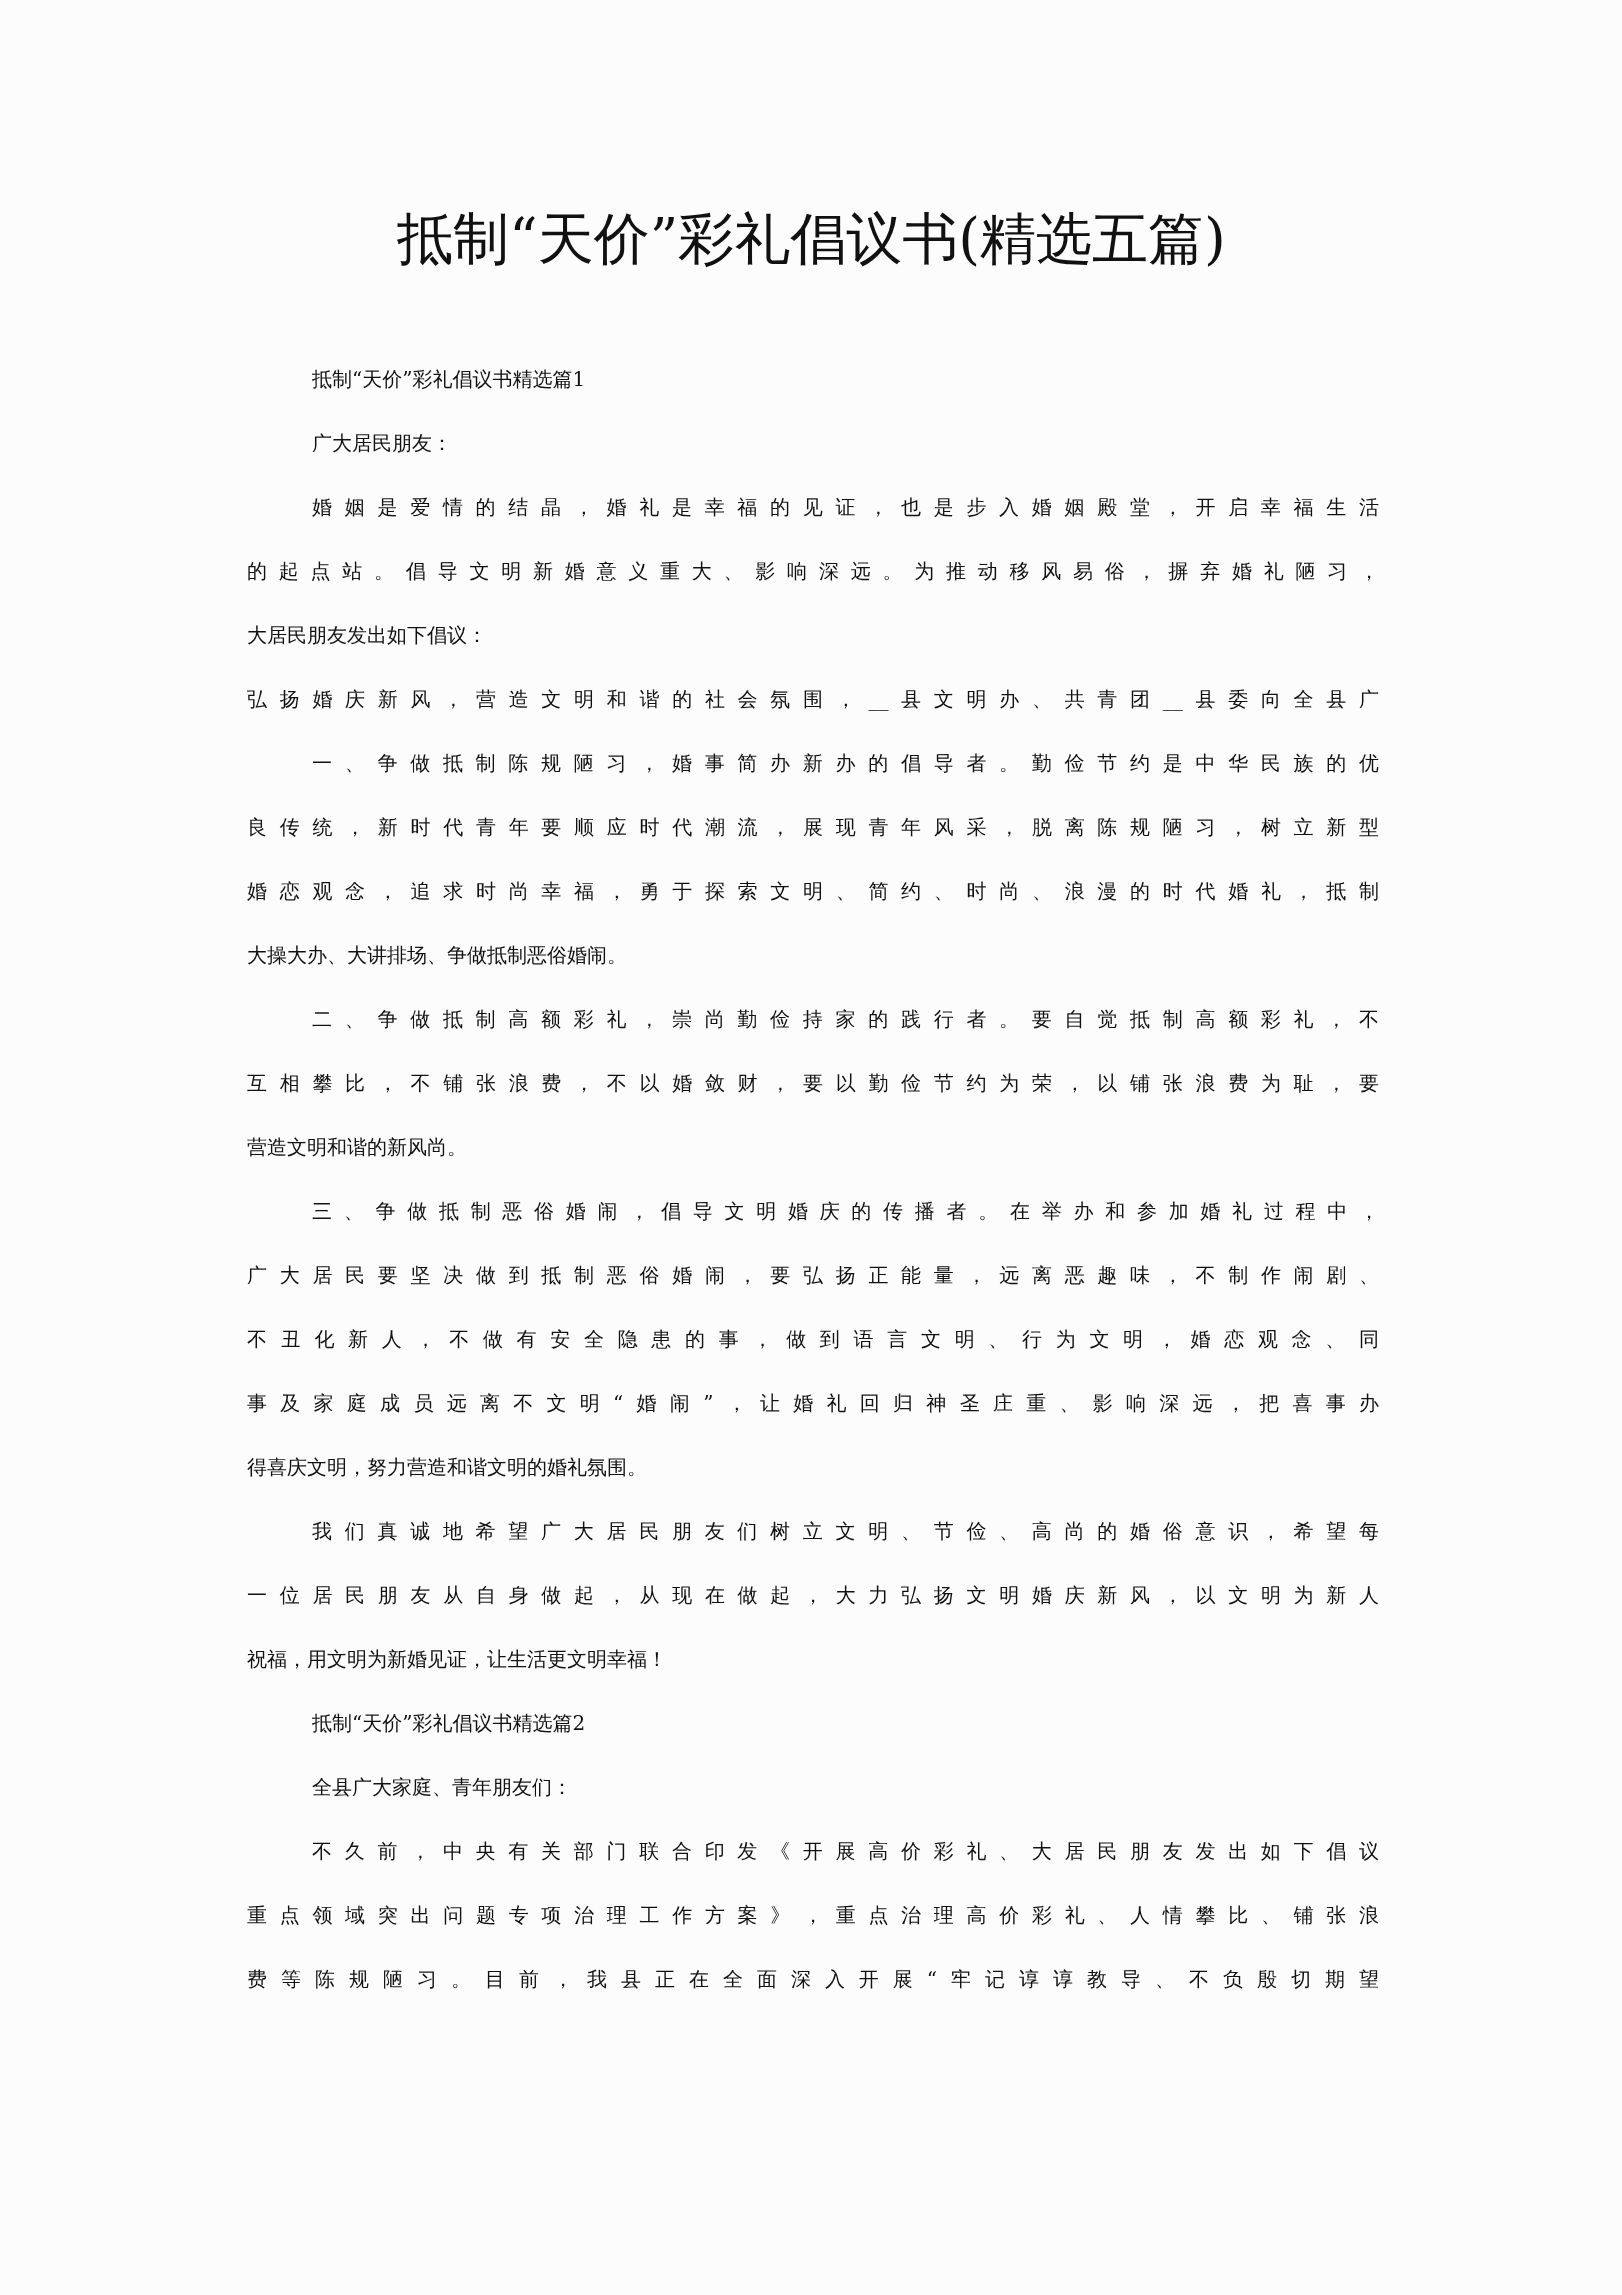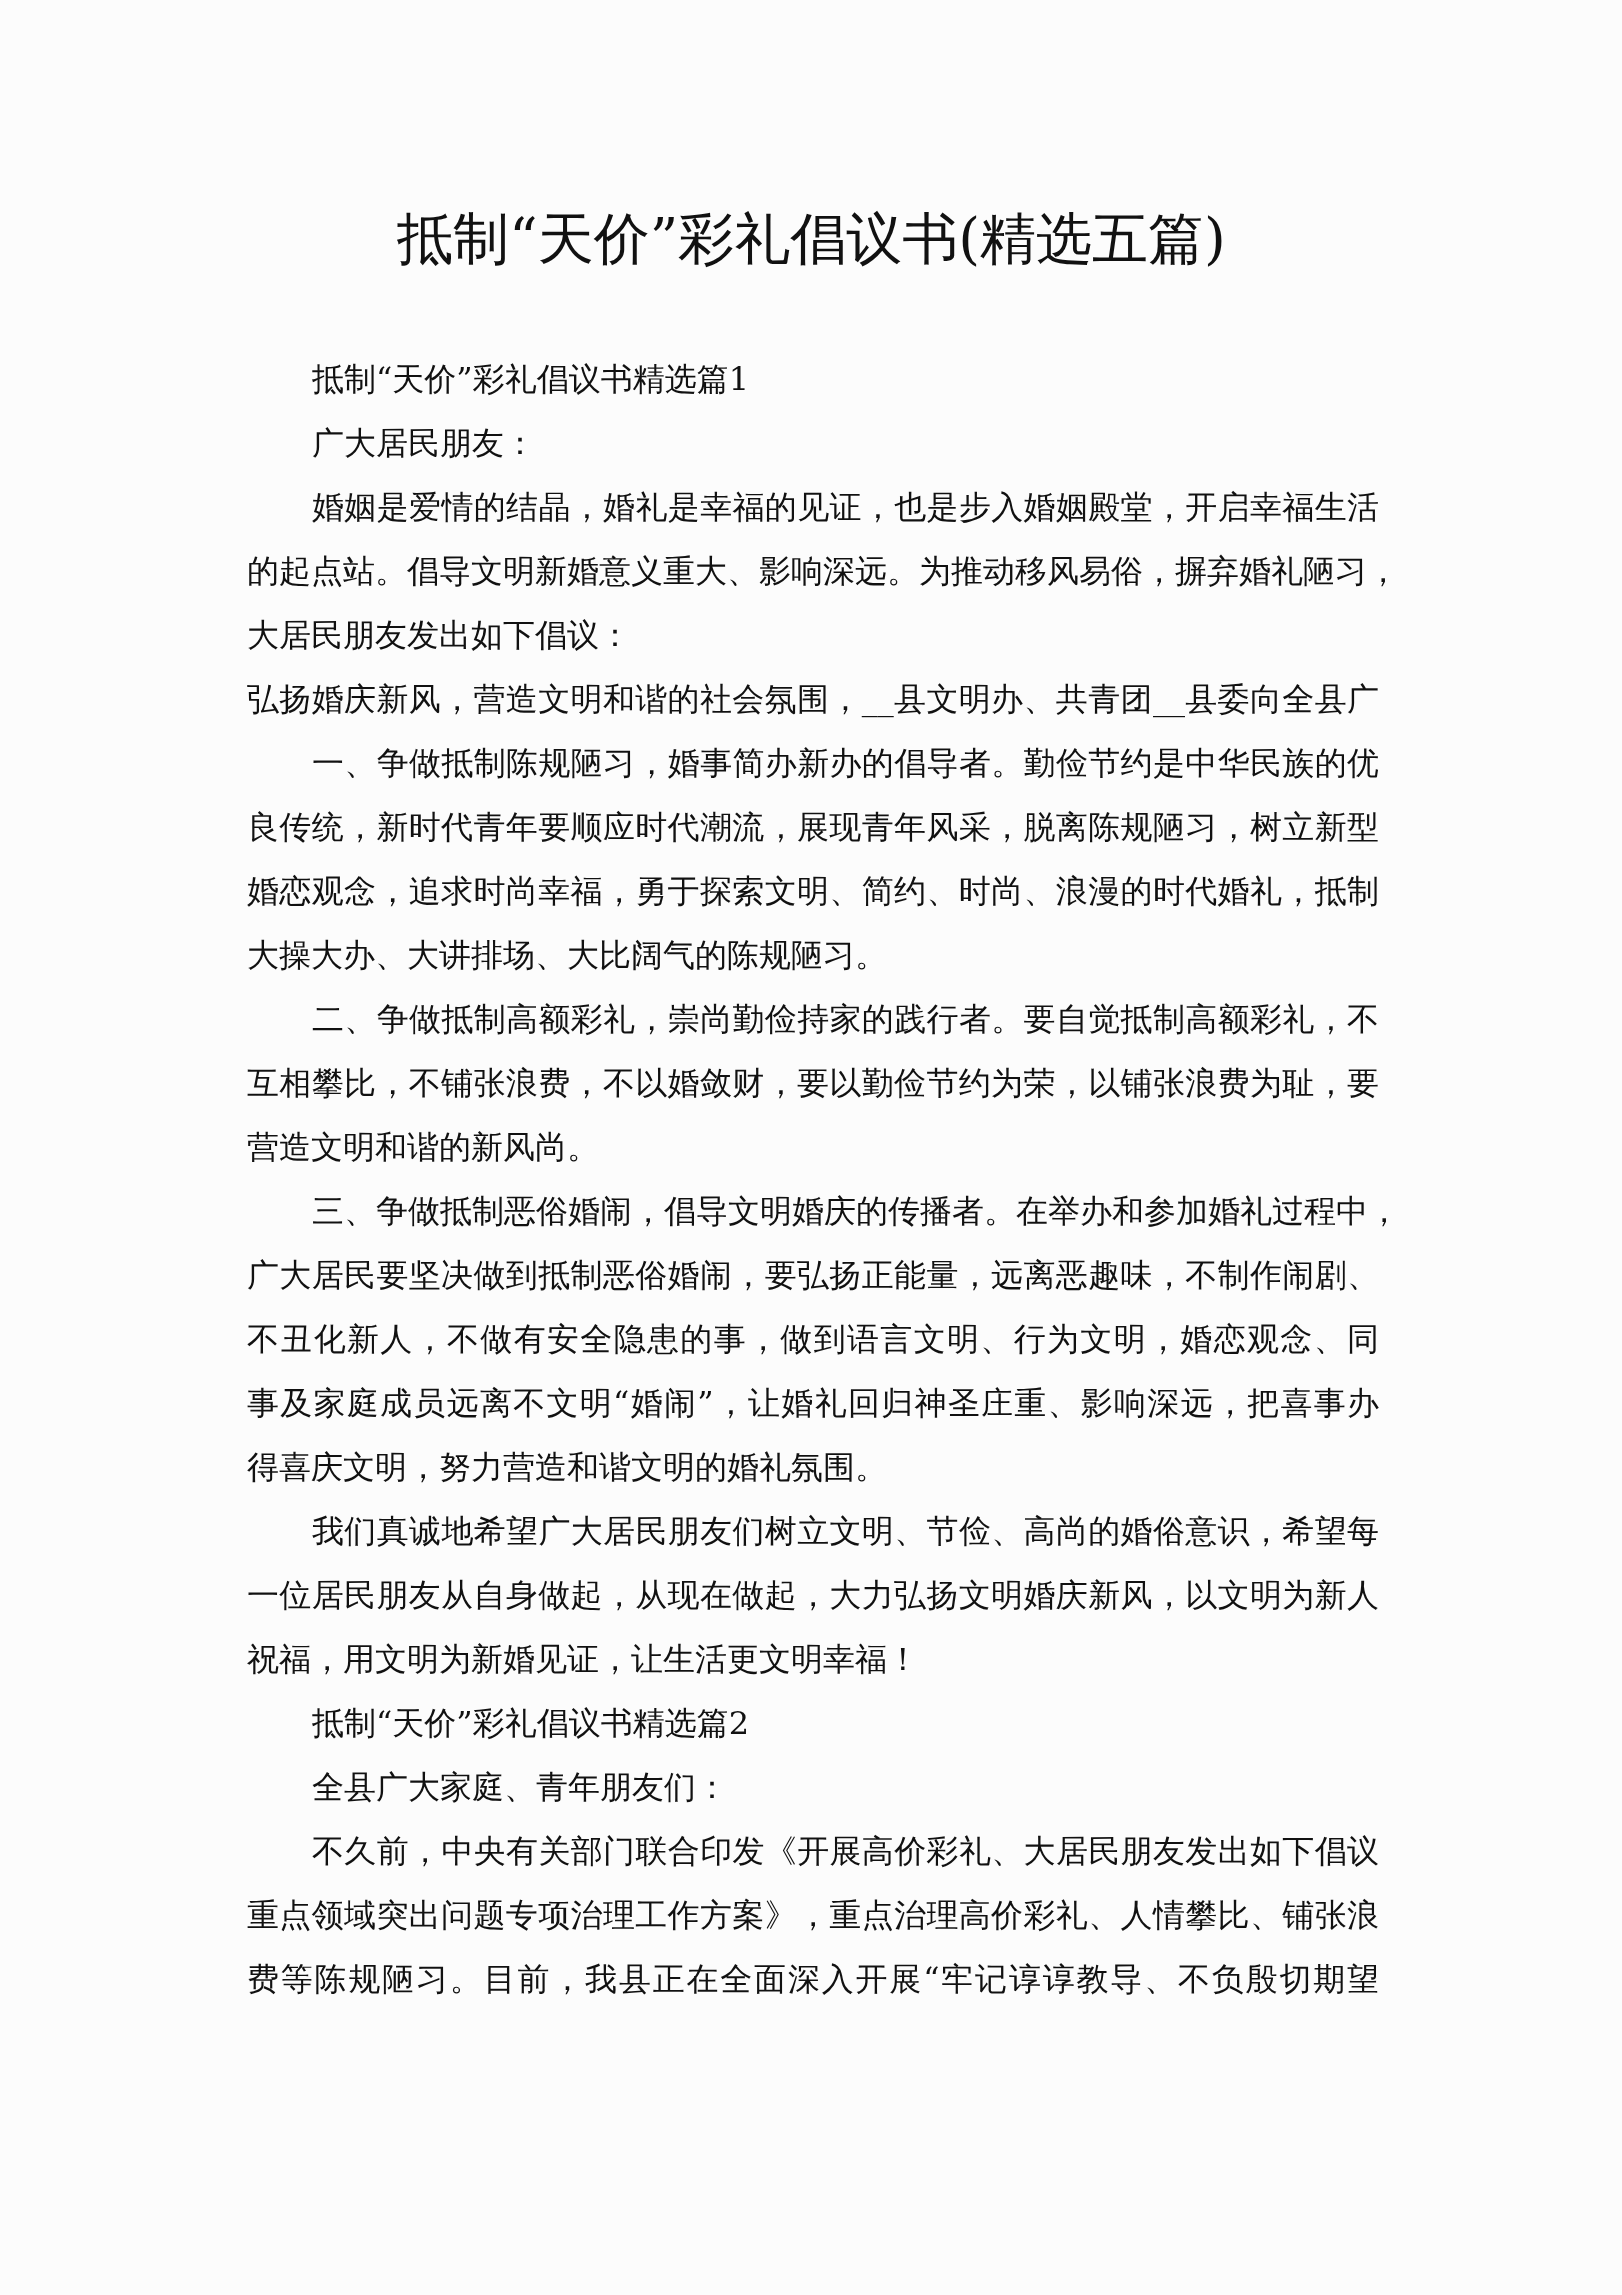--- a/index.html
+++ b/index.html
@@ -39,21 +39,21 @@
     }
     .body {
       position: absolute;
       left: 247px;
       top: 347px;
       width: 1132px;
     }
     .line {
       height: 64px;
       line-height: 64px;
-      font-size: 32px;
+      font-size: 20px;
       white-space: nowrap;
       overflow: visible;
       text-align: justify;
       text-align-last: justify;
     }
     .line.indent {
       padding-left: 65px;
     }
     .line.last {
       text-align-last: left;
@@ -75,21 +75,21 @@
     <div class="line indent heading">广大居民朋友：</div>
 
     <div class="line indent">婚姻是爱情的结晶，婚礼是幸福的见证，也是步入婚姻殿堂，开启幸福生活</div>
     <div class="line">的起点站。倡导文明新婚意义重大、影响深远。为推动移风易俗，摒弃婚礼陋习，</div>
     <div class="line last">大居民朋友发出如下倡议：</div>
     <div class="line">弘扬婚庆新风，营造文明和谐的社会氛围，__县文明办、共青团__县委向全县广</div>
 
     <div class="line indent">一、争做抵制陈规陋习，婚事简办新办的倡导者。勤俭节约是中华民族的优</div>
     <div class="line">良传统，新时代青年要顺应时代潮流，展现青年风采，脱离陈规陋习，树立新型</div>
     <div class="line">婚恋观念，追求时尚幸福，勇于探索文明、简约、时尚、浪漫的时代婚礼，抵制</div>
-    <div class="line last">大操大办、大讲排场、大比阔气的陈规陋习。</div>
+    <div class="line last">大操大办、大讲排场、争做抵制恶俗婚闹。</div>
 
     <div class="line indent">二、争做抵制高额彩礼，崇尚勤俭持家的践行者。要自觉抵制高额彩礼，不</div>
     <div class="line">互相攀比，不铺张浪费，不以婚敛财，要以勤俭节约为荣，以铺张浪费为耻，要</div>
     <div class="line last">营造文明和谐的新风尚。</div>
 
     <div class="line indent">三、争做抵制恶俗婚闹，倡导文明婚庆的传播者。在举办和参加婚礼过程中，</div>
     <div class="line">广大居民要坚决做到抵制恶俗婚闹，要弘扬正能量，远离恶趣味，不制作闹剧、</div>
     <div class="line">不丑化新人，不做有安全隐患的事，做到语言文明、行为文明，婚恋观念、同</div>
     <div class="line">事及家庭成员远离不文明“婚闹”，让婚礼回归神圣庄重、影响深远，把喜事办</div>
     <div class="line last">得喜庆文明，努力营造和谐文明的婚礼氛围。</div>

